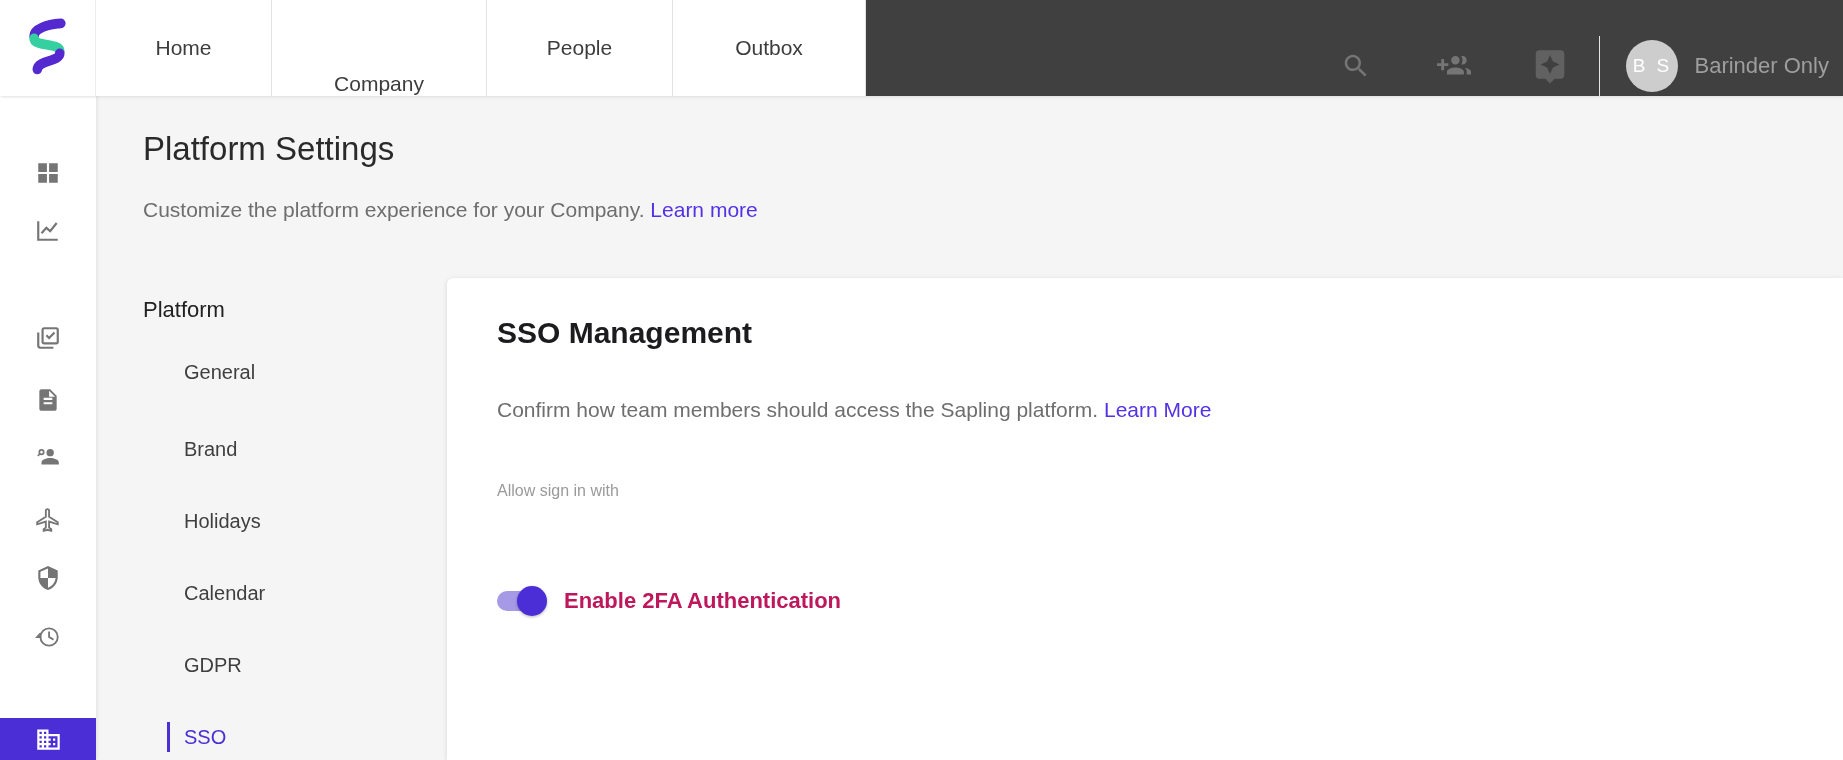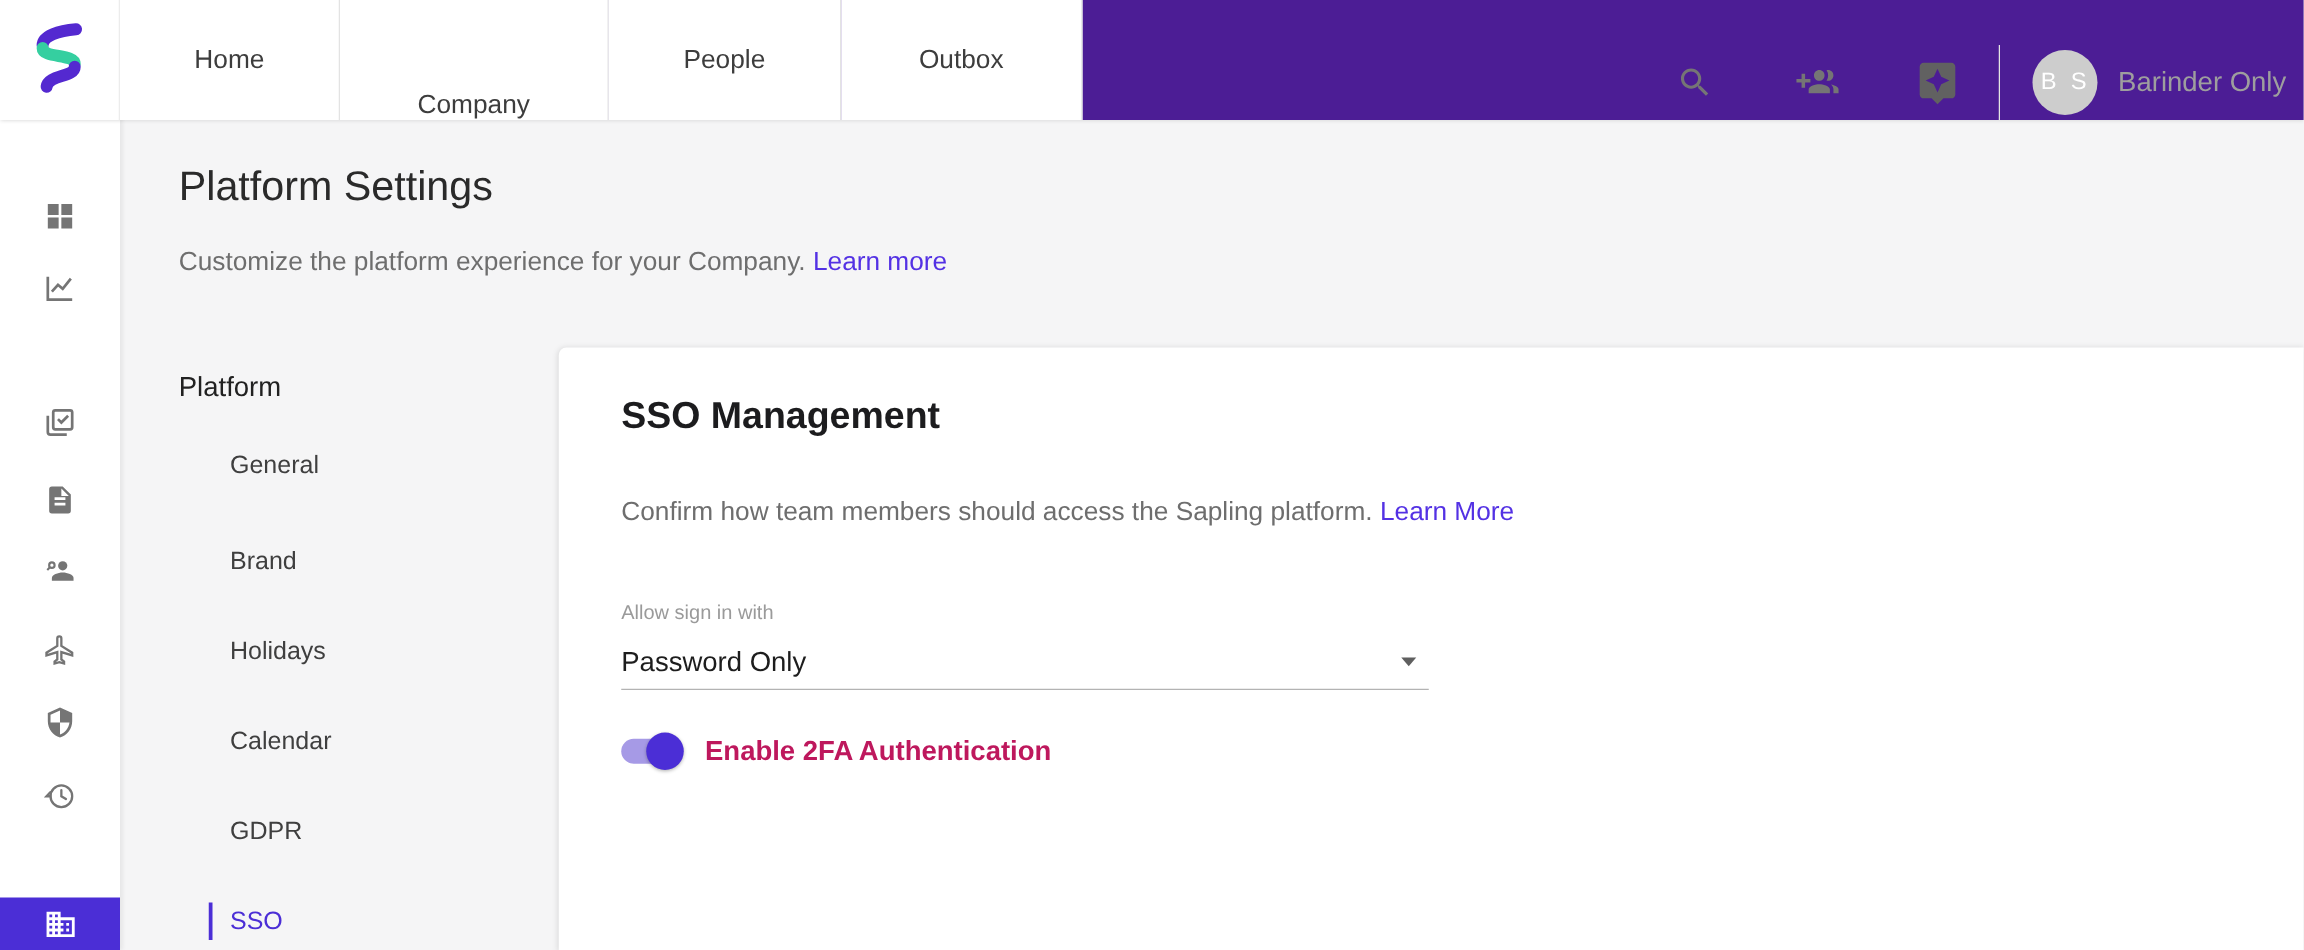--- a/index.html
+++ b/index.html
@@ -5,21 +5,21 @@
   * { margin:0; padding:0; box-sizing:border-box; }
   html,body { width:1843px; height:760px; overflow:hidden; }
   body {
     font-family:"Liberation Sans","DejaVu Sans",sans-serif;
     background:#f5f5f6; color:#212121; position:relative;
   }
 
   
   .header {
     position:absolute; left:0; top:0; width:1843px; height:96px;
-    background:#4c1d95; display:flex; align-items:stretch;
+    background:#404040; display:flex; align-items:stretch;
     box-shadow:0 1px 3px rgba(0,0,0,.10); z-index:20;
   }
   .logo-block {
     width:96px; height:96px; display:flex; align-items:center; justify-content:center;
     border-right:1px solid #ececec; box-shadow:2px 0 3px rgba(0,0,0,.05); background:#fff;
   }
   .tab {
     display:flex; align-items:center; justify-content:center;
     border-right:1px solid #e3e3e3; font-size:21px; color:#3d3d3d; cursor:pointer;
     background:#fff;
@@ -260,24 +260,20 @@
   </div>
 
   <div class="card">
     <div class="card-title">SSO Management</div>
     <div class="card-sub">
       <span>Confirm how team members should access the Sapling platform.</span>
       <a class="lm">Learn More</a>
     </div>
 
     <div class="field-label">Allow sign in with</div>
-    <div class="select">
-      <span class="select-value">Password Only</span>
-      <span class="select-arrow"></span>
-    </div>
 
     <div class="toggle-row">
       <div class="toggle on" id="fa-toggle">
         <div class="track"></div>
         <div class="knob"></div>
       </div>
       <div class="toggle-label">Enable 2FA Authentication</div>
     </div>
 
   </div>

